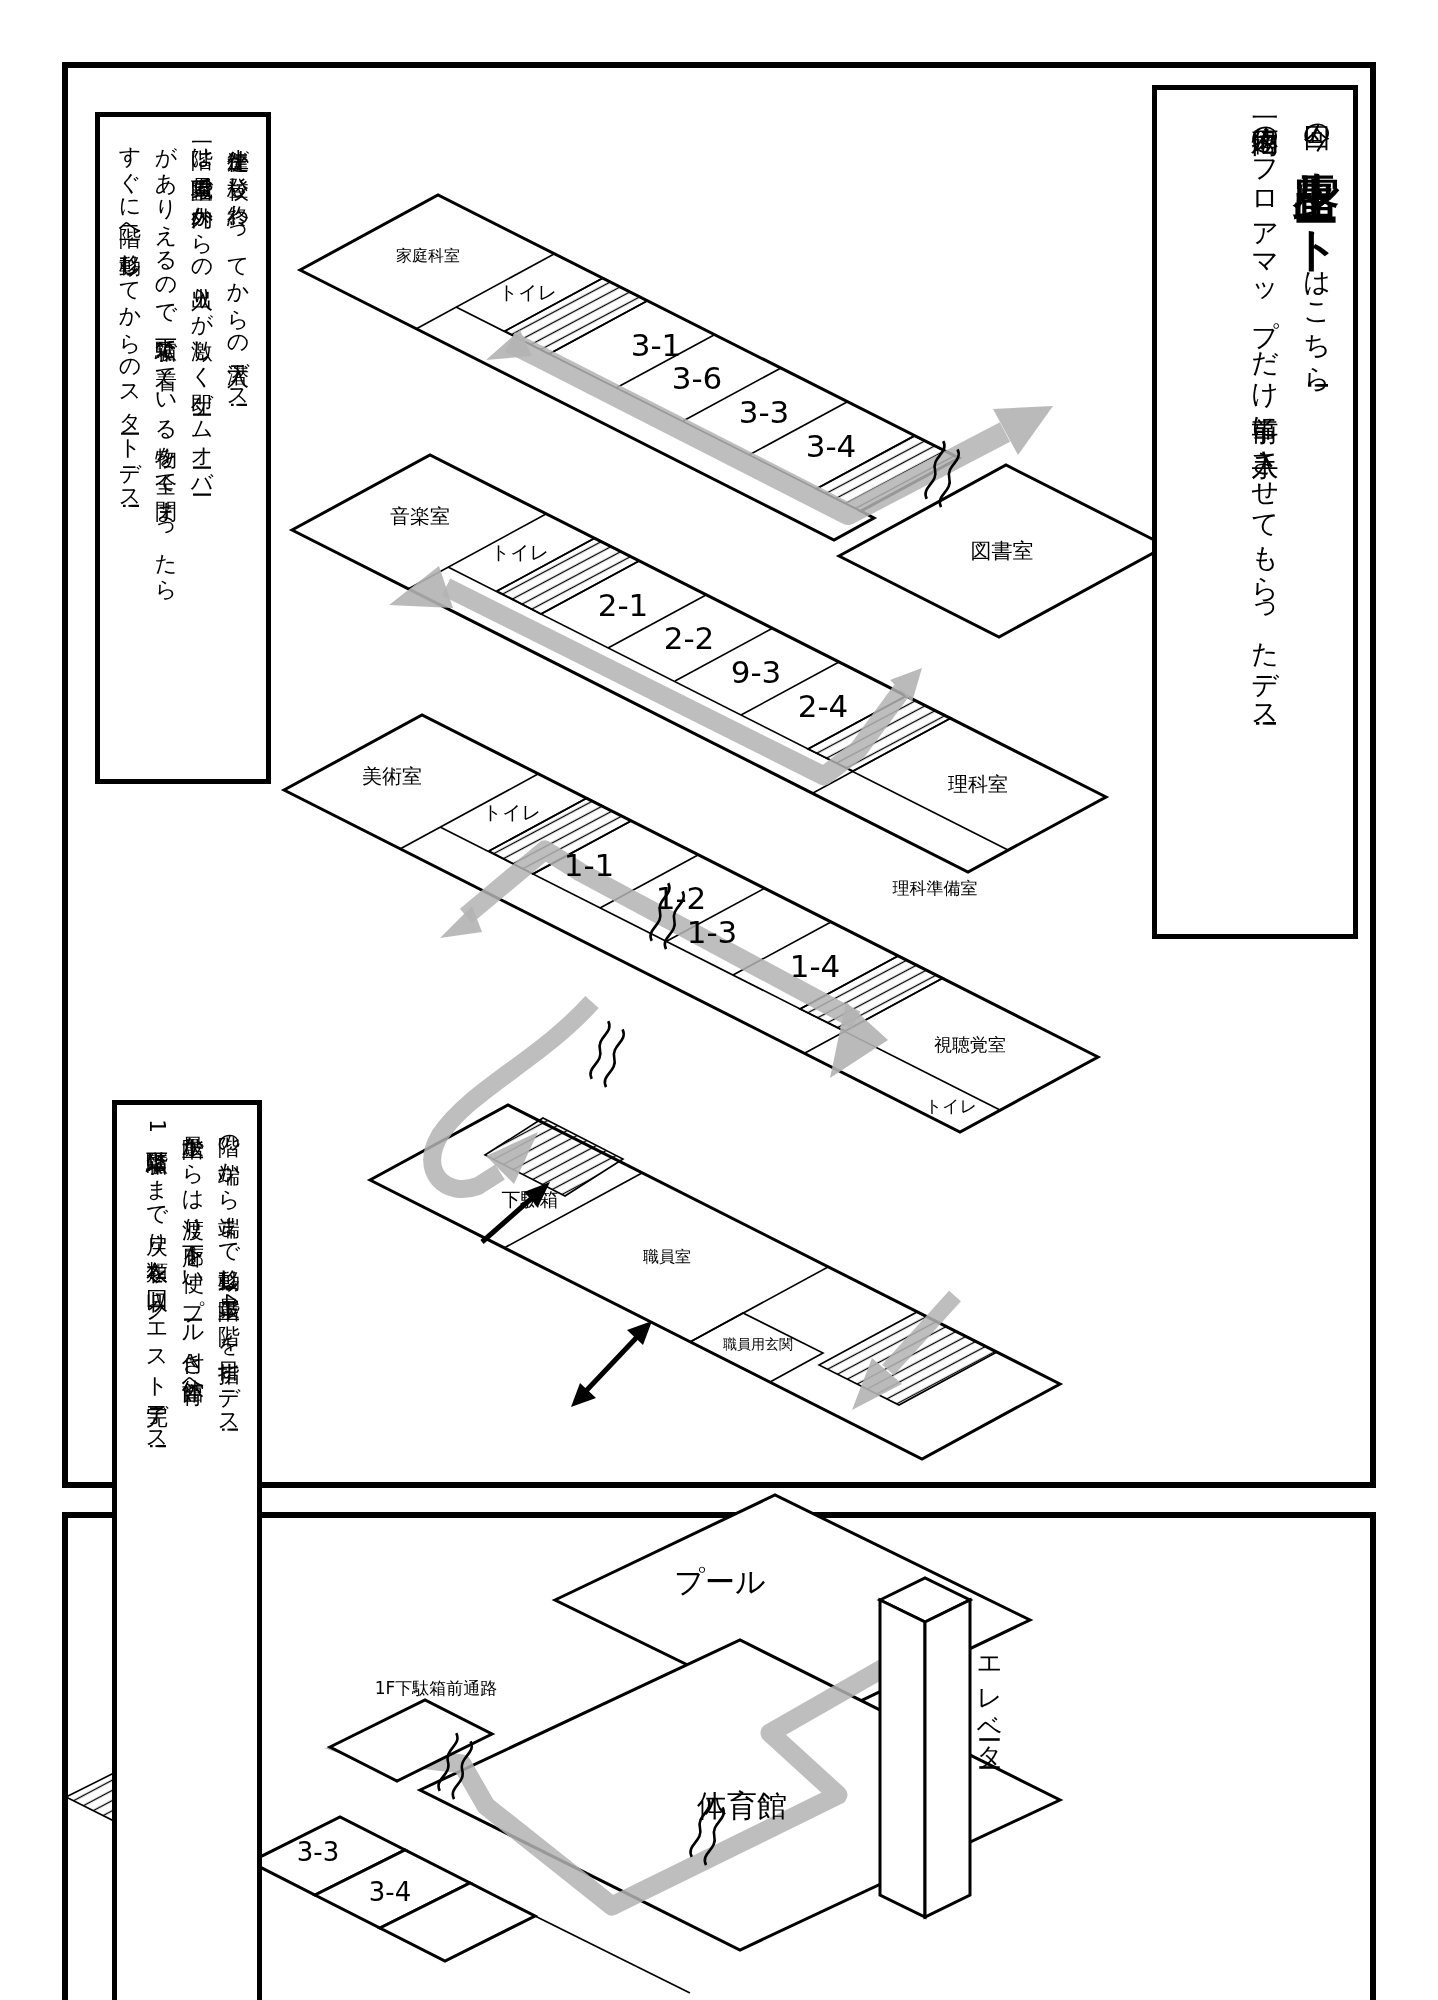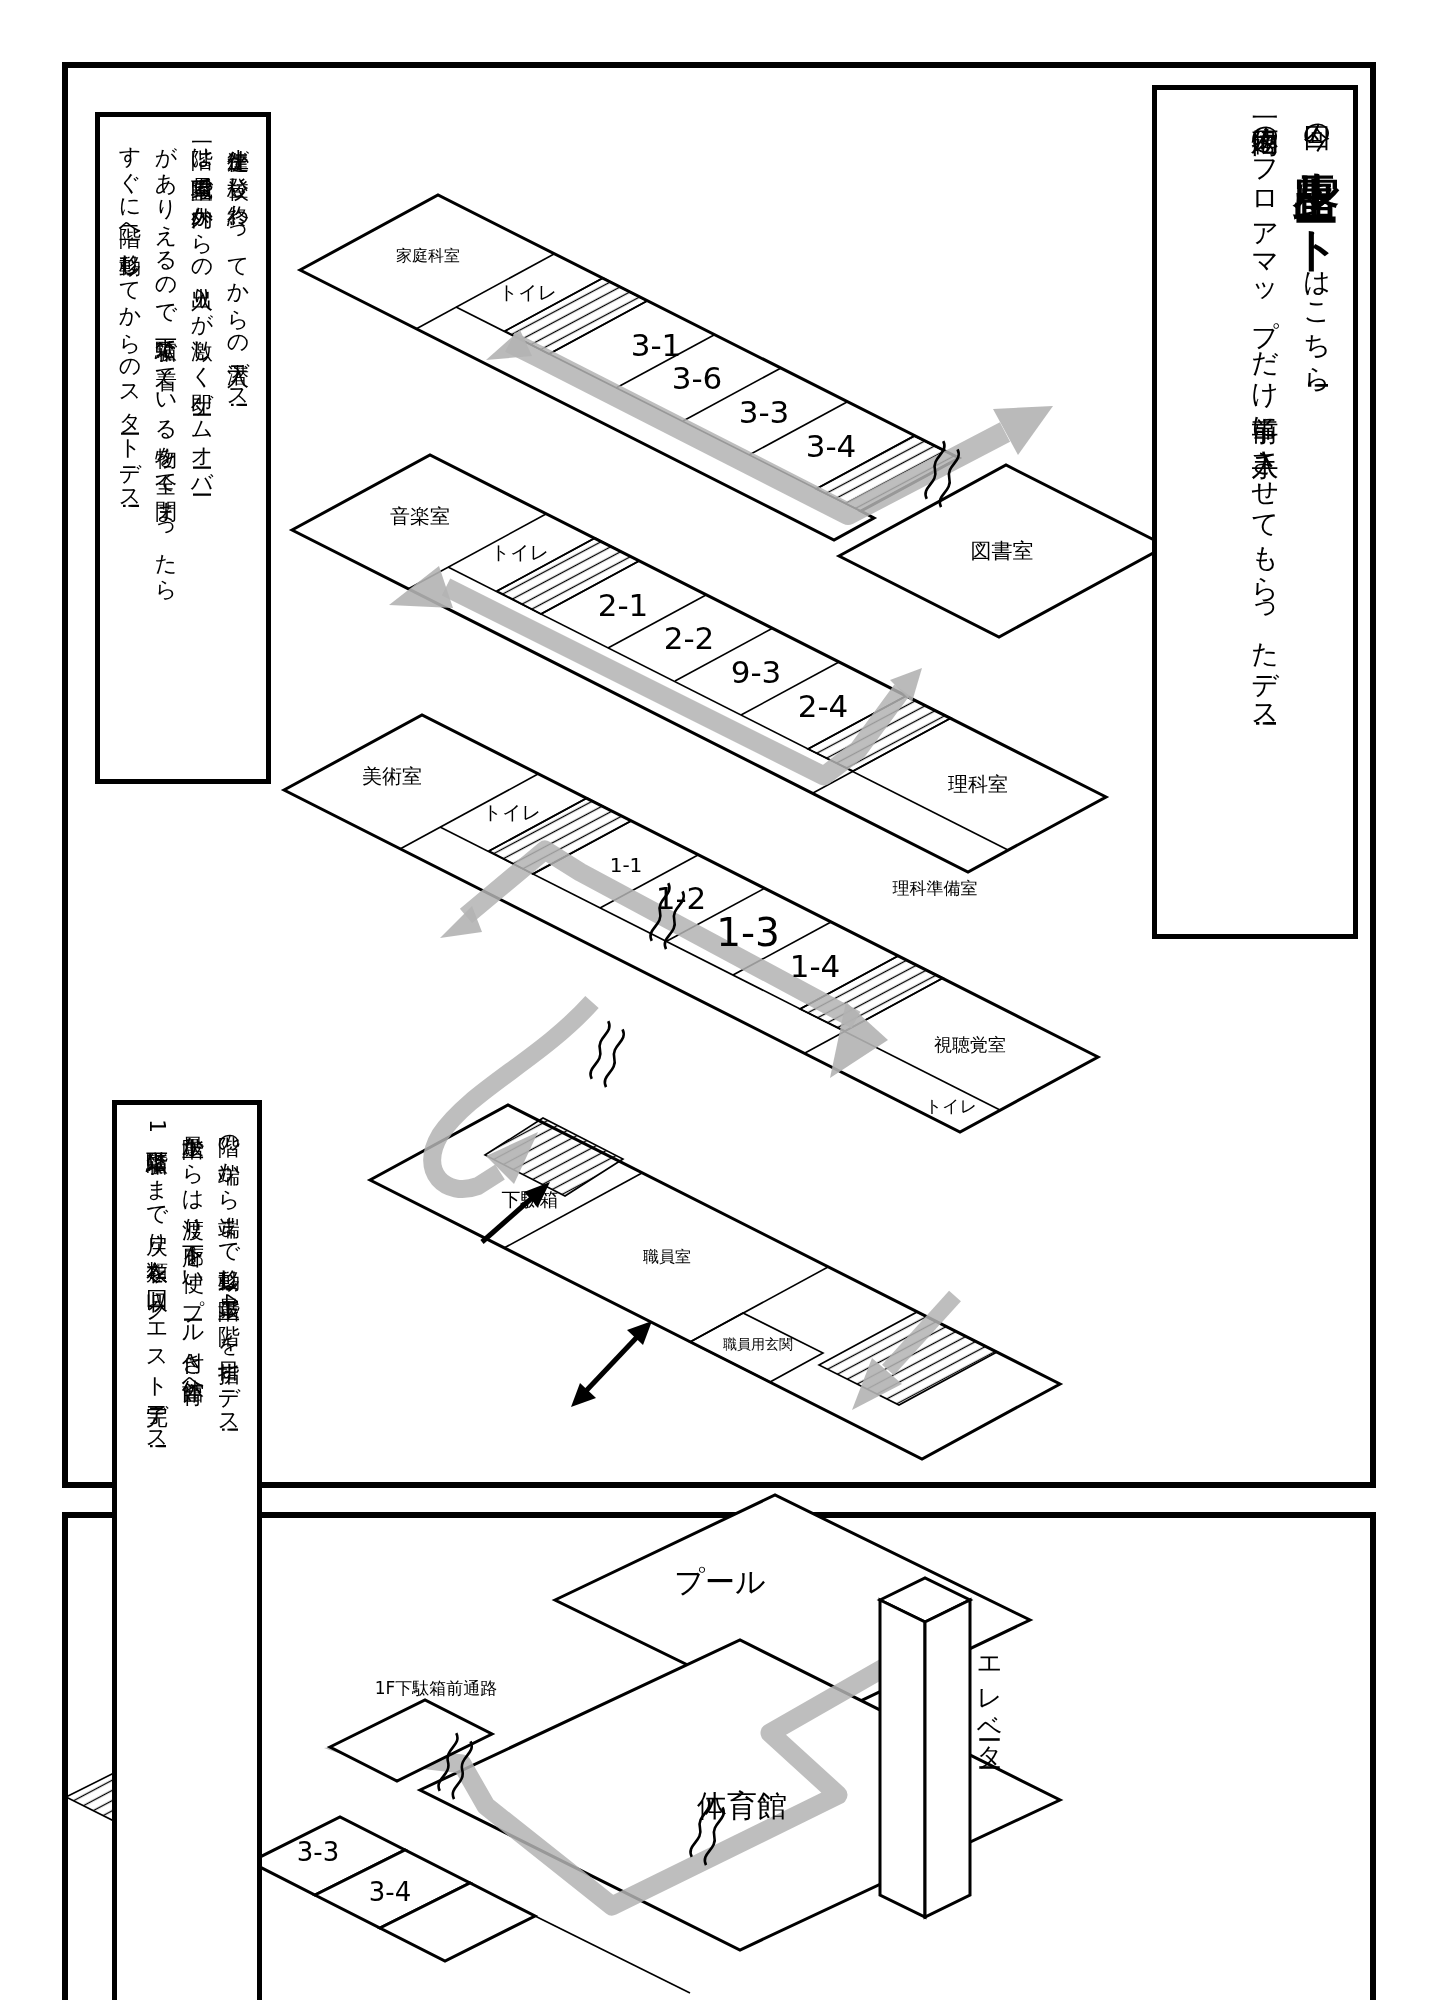--- a/index.html
+++ b/index.html
@@ -197,23 +197,23 @@
   <div class="lbl" style="left:520px;top:553px;font-size:19px">トイレ</div>
   <div class="lbl" style="left:623px;top:605px;font-size:31px">2-1</div>
   <div class="lbl" style="left:689px;top:638px;font-size:31px">2-2</div>
   <div class="lbl" style="left:756px;top:672px;font-size:31px">9-3</div>
   <div class="lbl" style="left:823px;top:706px;font-size:31px">2-4</div>
   <div class="lbl" style="left:978px;top:784px;font-size:20px">理科室</div>
   <div class="lbl" style="left:935px;top:888px;font-size:17px">理科準備室</div>
 
   <div class="lbl" style="left:392px;top:776px;font-size:20px">美術室</div>
   <div class="lbl" style="left:512px;top:813px;font-size:19px">トイレ</div>
-  <div class="lbl" style="left:626px;top:865px;font-size:20px">1-1</div>
+  <div class="lbl" style="left:589px;top:865px;font-size:31px">1-1</div>
   <div class="lbl" style="left:681px;top:898px;font-size:31px">1-2</div>
-  <div class="lbl" style="left:748px;top:932px;font-size:39px">1-3</div>
+  <div class="lbl" style="left:712px;top:932px;font-size:31px">1-3</div>
   <div class="lbl" style="left:815px;top:966px;font-size:31px">1-4</div>
   <div class="lbl" style="left:970px;top:1045px;font-size:18px">視聴覚室</div>
   <div class="lbl" style="left:951px;top:1106px;font-size:17px">トイレ</div>
 
   <div class="lbl" style="left:530px;top:1200px;font-size:19px">下駄箱</div>
   <div class="lbl" style="left:667px;top:1257px;font-size:16px">職員室</div>
   <div class="lbl" style="left:758px;top:1345px;font-size:14px">職員用玄関</div>
 
   <div class="lbl" style="left:720px;top:1582px;font-size:30px">プール</div>
   <div class="lbl" style="left:742px;top:1806px;font-size:30px">体育館</div>

